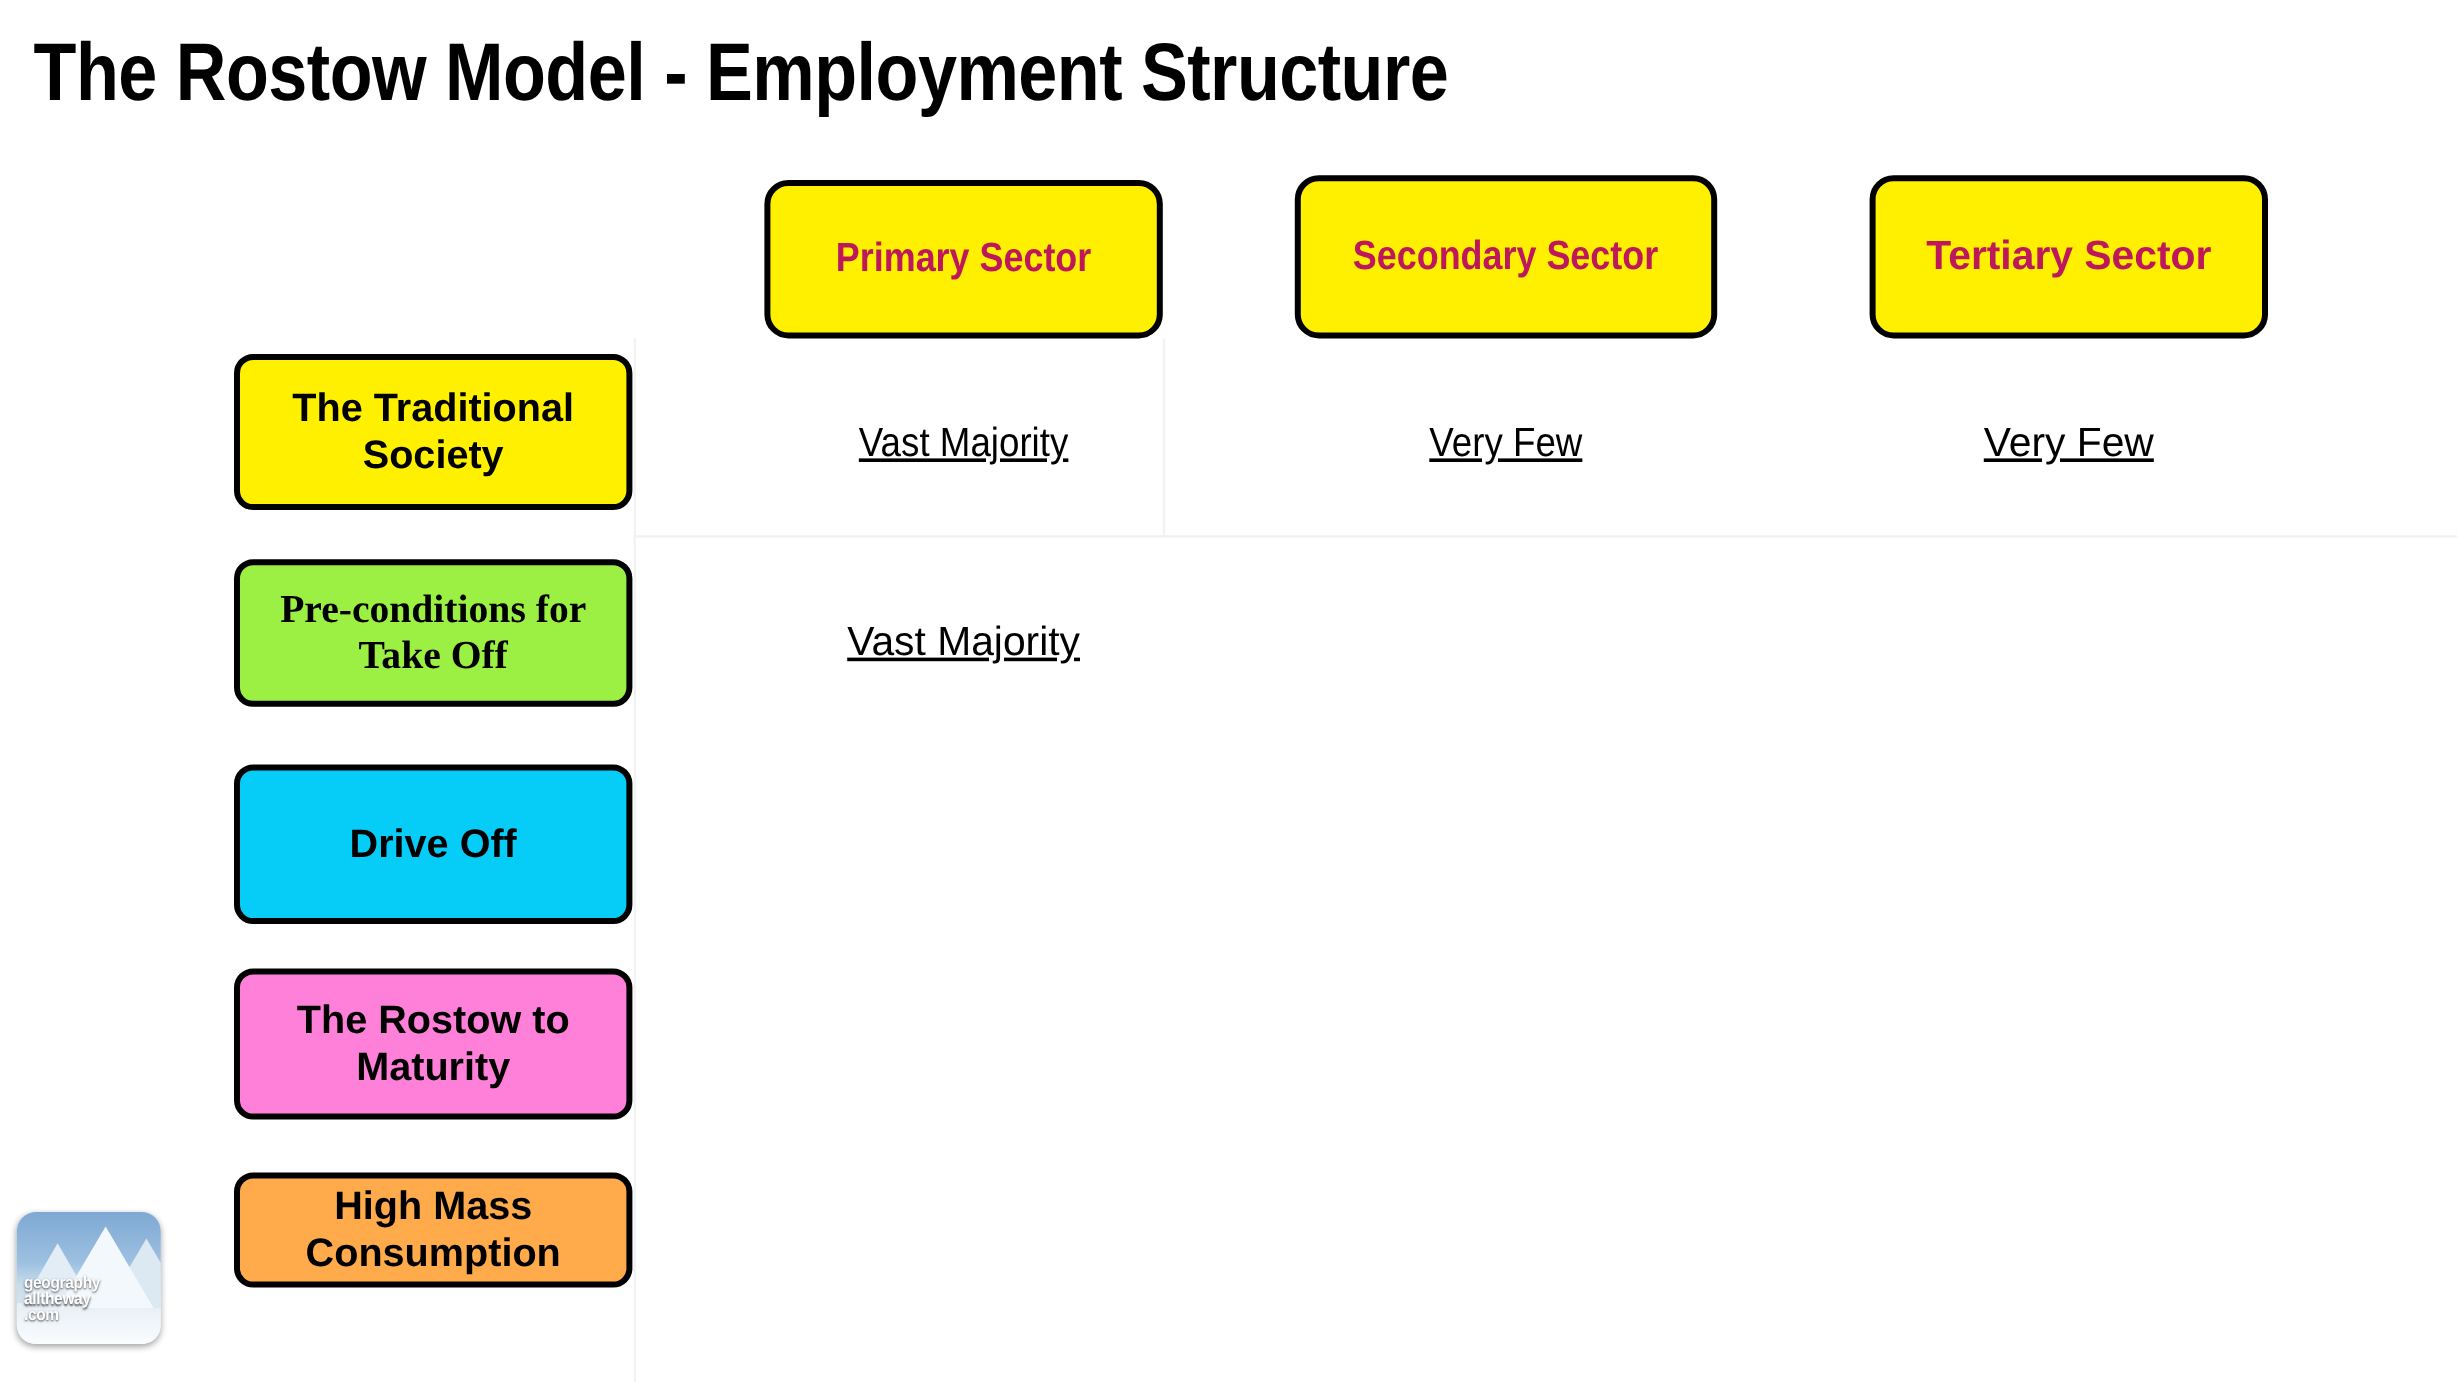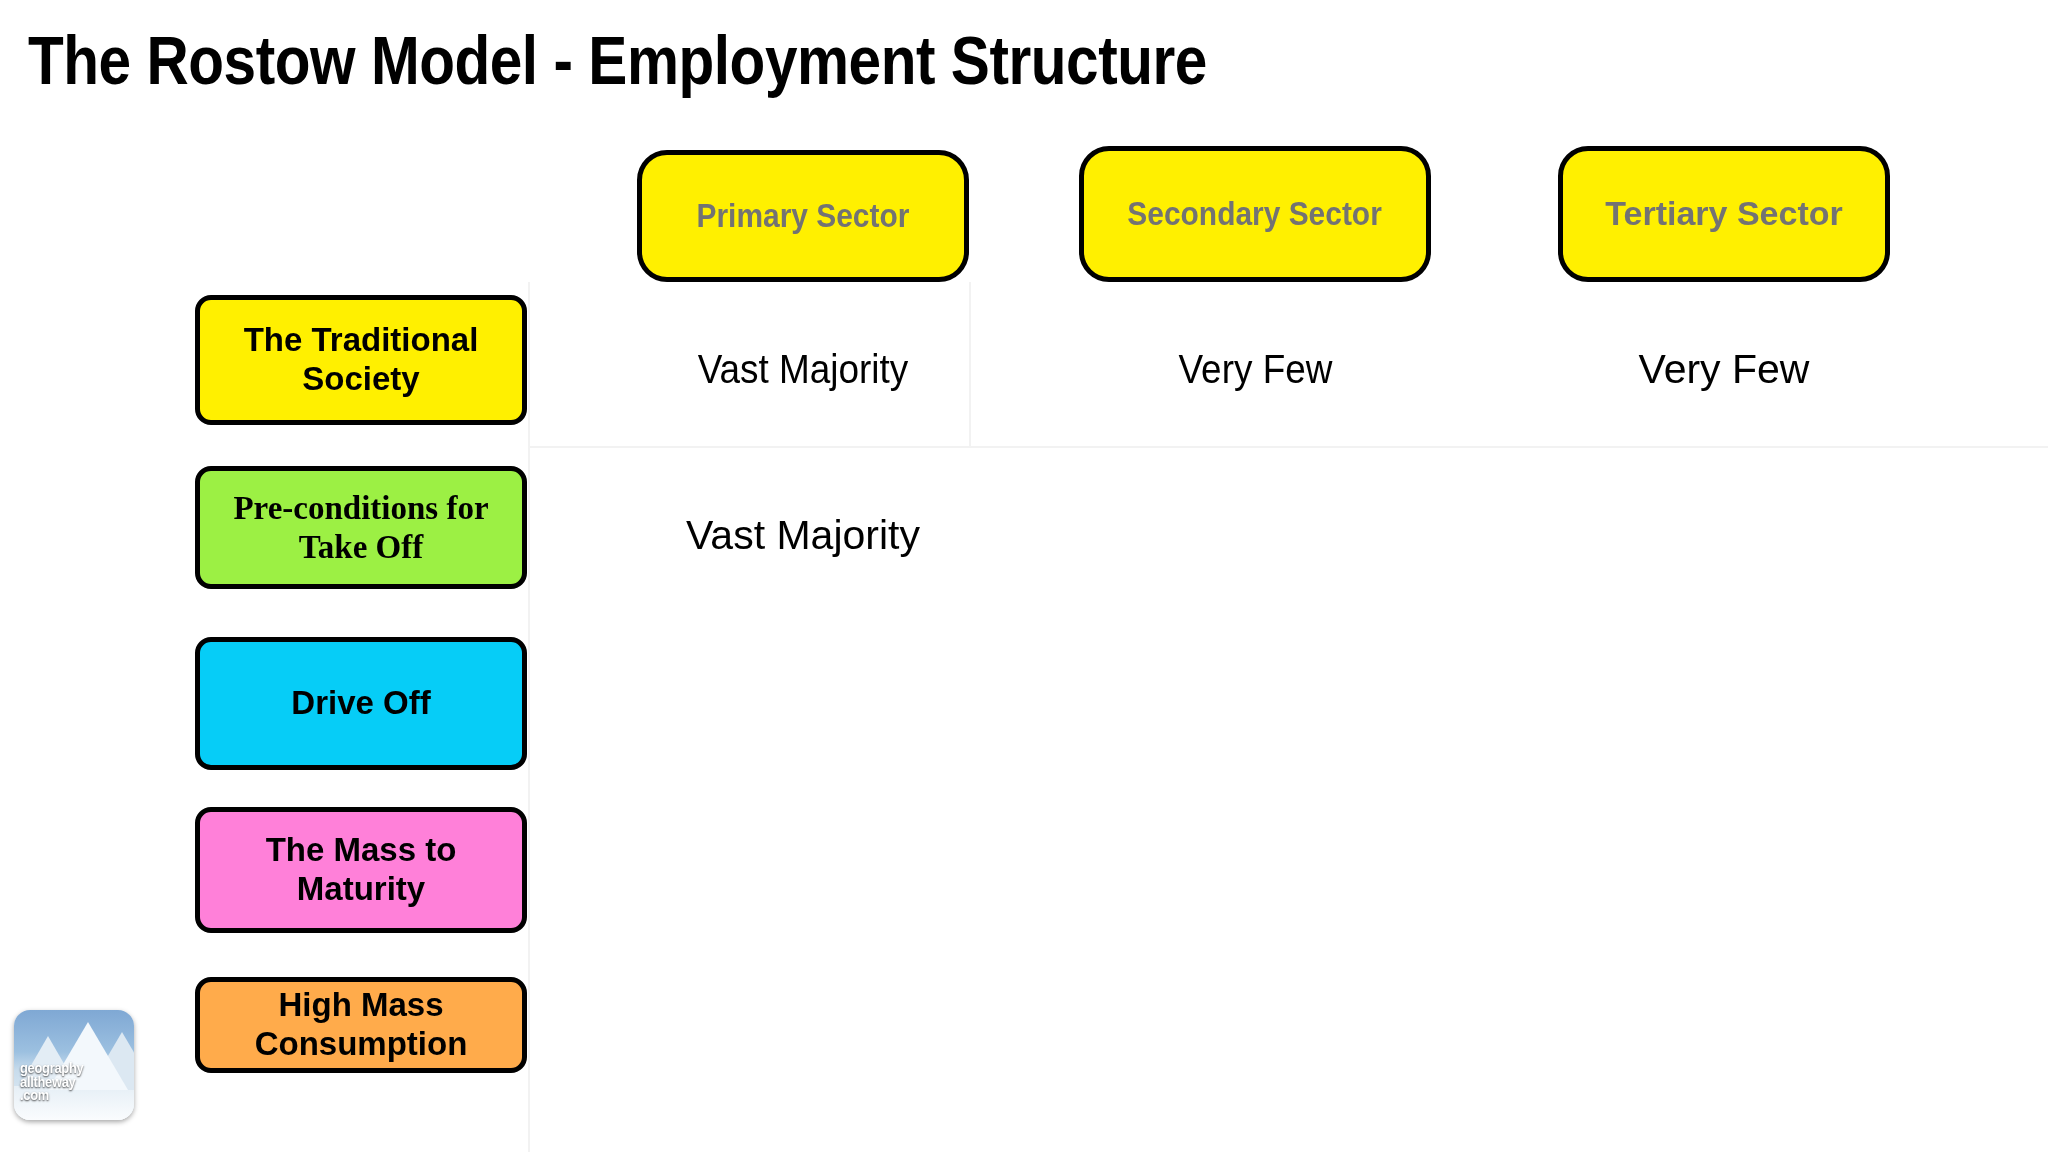--- a/index.html
+++ b/index.html
@@ -40,25 +40,25 @@
     width: 2048px;
     height: 1152px;
   }
 
   
   .sector-chip {
     position: absolute;
     box-sizing: border-box;
     background: #FFF000;
     border: 5px solid #000000;
-    border-radius: 30px;
+    border-radius: 20px;
     display: flex;
     align-items: center;
     justify-content: center;
-    color: #737373;
+    color: #be185d;
     font-weight: bold;
     text-align: center;
   }
   .sector-chip .chip-text {
     display: block;
     font-size: 34px;
     line-height: 1.05;
     white-space: nowrap;
   }
   .chip-narrow .chip-text {
@@ -98,24 +98,25 @@
   #stage-4 { top: 977px;  height: 96px; background: #FFAB4B; }
 
   
   .cell {
     position: absolute;
     display: flex;
     align-items: center;
     justify-content: center;
     color: #000000;
     font-weight: normal;
-    font-size: 41px;
+    font-size: 34px;
     line-height: 1.1;
     text-align: center;
     white-space: nowrap;
+    text-decoration: underline;
   }
   .cell-narrow span { display: block; transform: scaleX(0.9); }
 
   
   .faint-edge {
     position: absolute;
     background: #f2f2f2;
   }
 
   
@@ -218,21 +219,21 @@
 
   <div class="stage-chip" id="stage-1" style="background: rgb(156, 240, 68); font-family: Liberation Serif, serif;">
     <span class="chip-text">Pre-conditions for Take Off</span>
   </div>
 
   <div class="stage-chip" id="stage-2" style="background: rgb(6, 205, 247);">
     <span class="chip-text">Drive Off</span>
   </div>
 
   <div class="stage-chip" id="stage-3" style="background: rgb(255, 128, 217);">
-    <span class="chip-text">The Mass to Maturity</span>
+    <span class="chip-text">The Rostow to Maturity</span>
   </div>
 
   <div class="stage-chip" id="stage-4" style="background: rgb(255, 171, 75);">
     <span class="chip-text">High Mass Consumption</span>
   </div>
 
   <div class="cell cell-narrow" style="left:637px; top:330px; width:332px; height:80px;">
     <span>Vast Majority</span>
   </div>
   <div class="cell cell-narrow" style="left:1079px; top:330px; width:352px; height:80px;">

